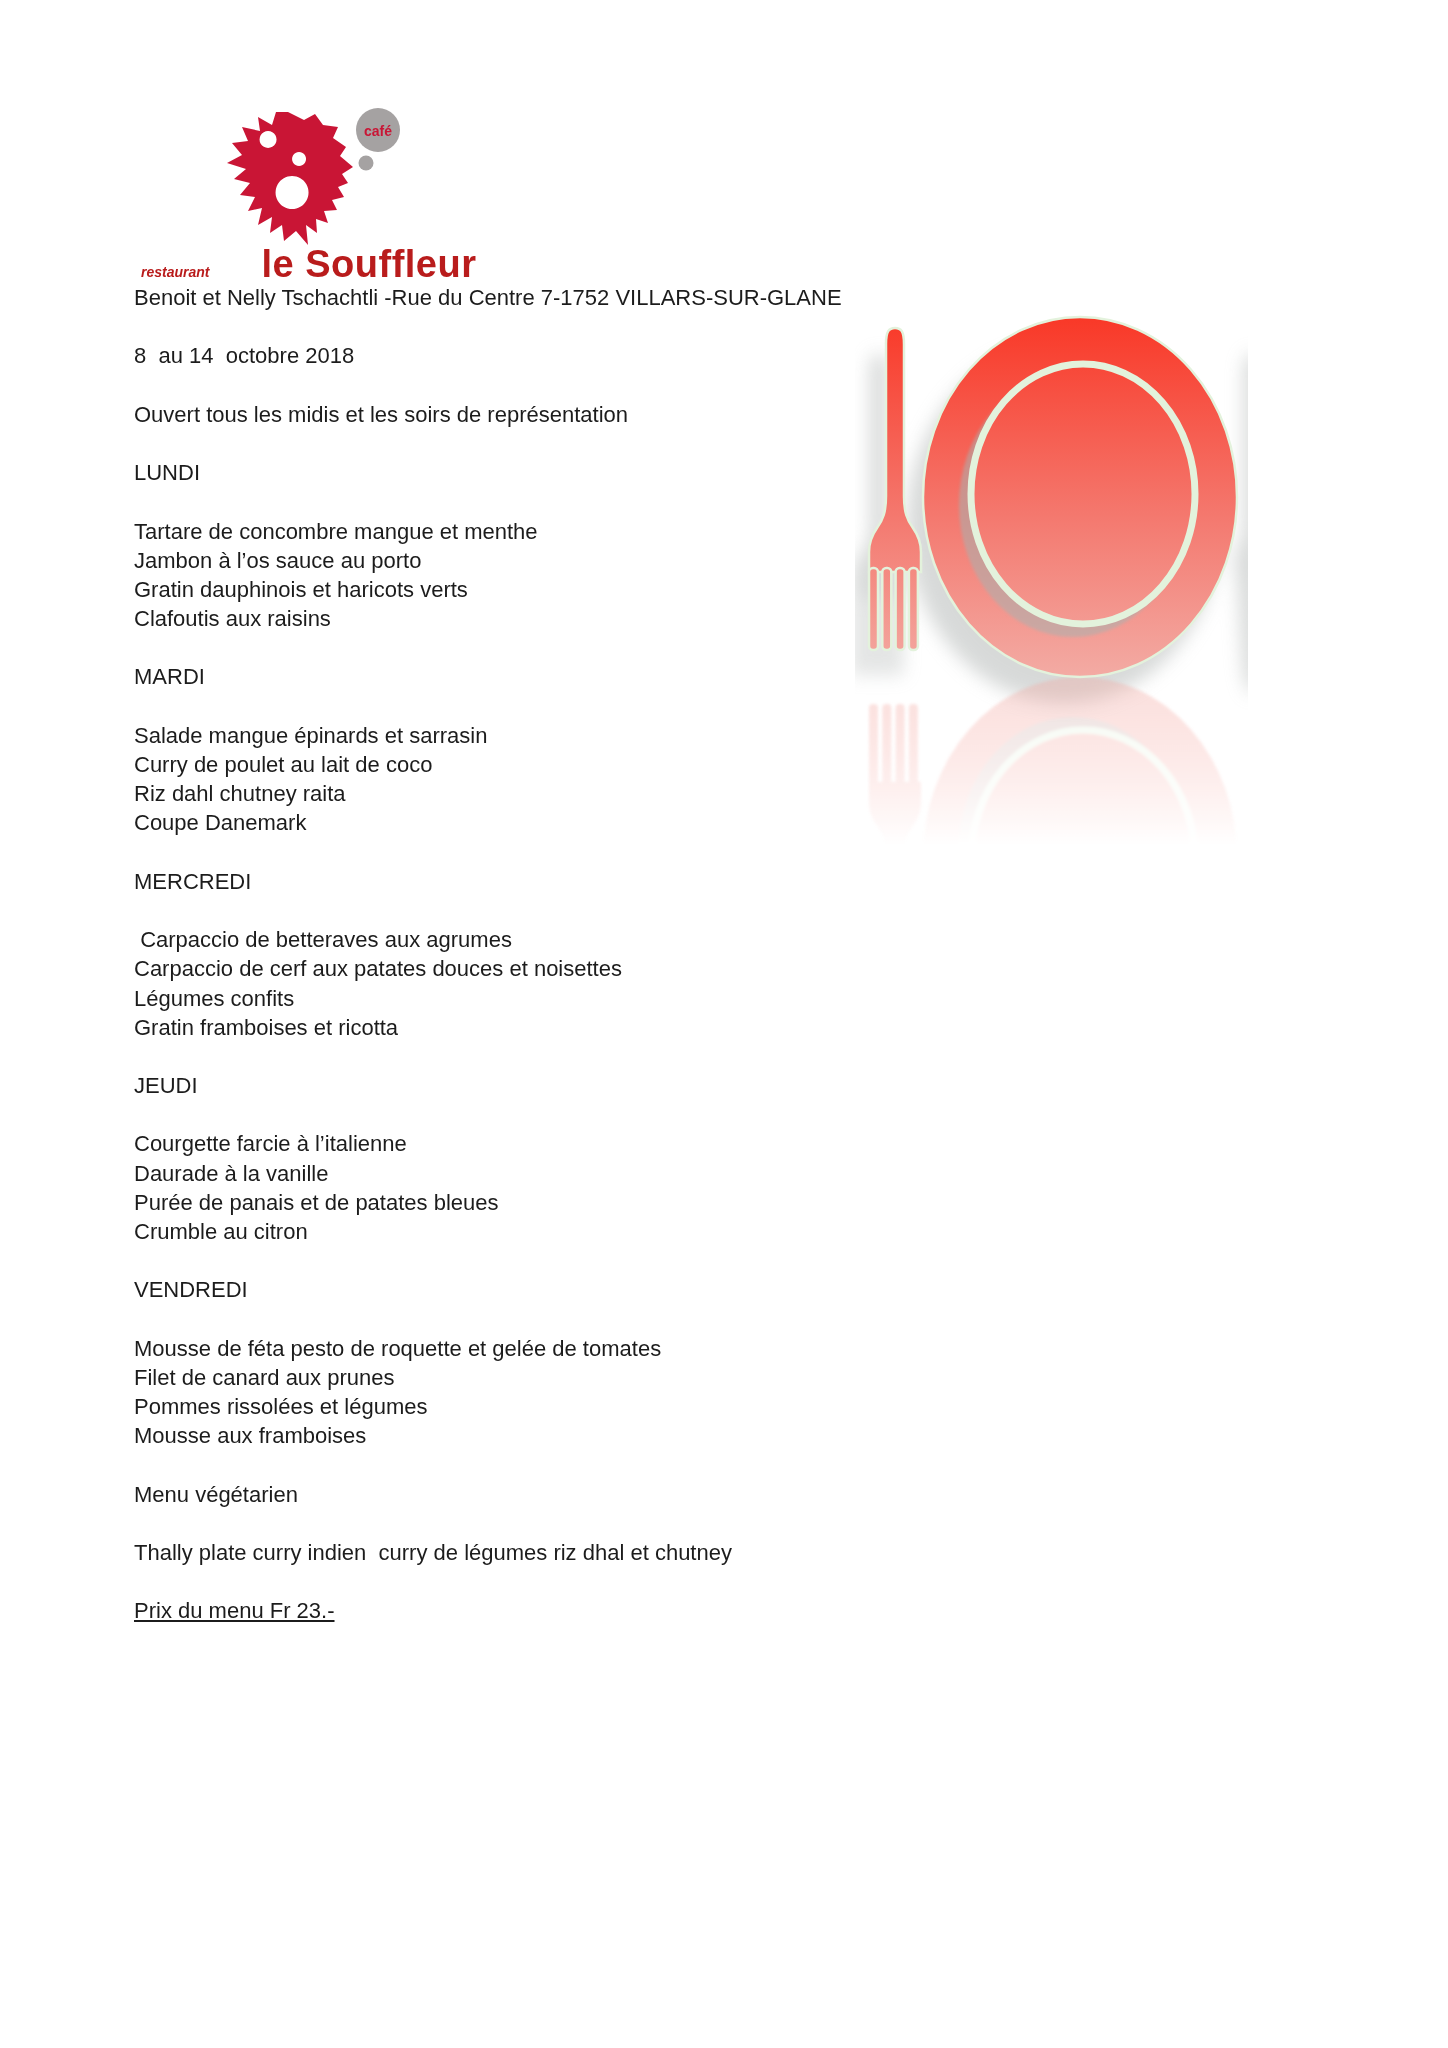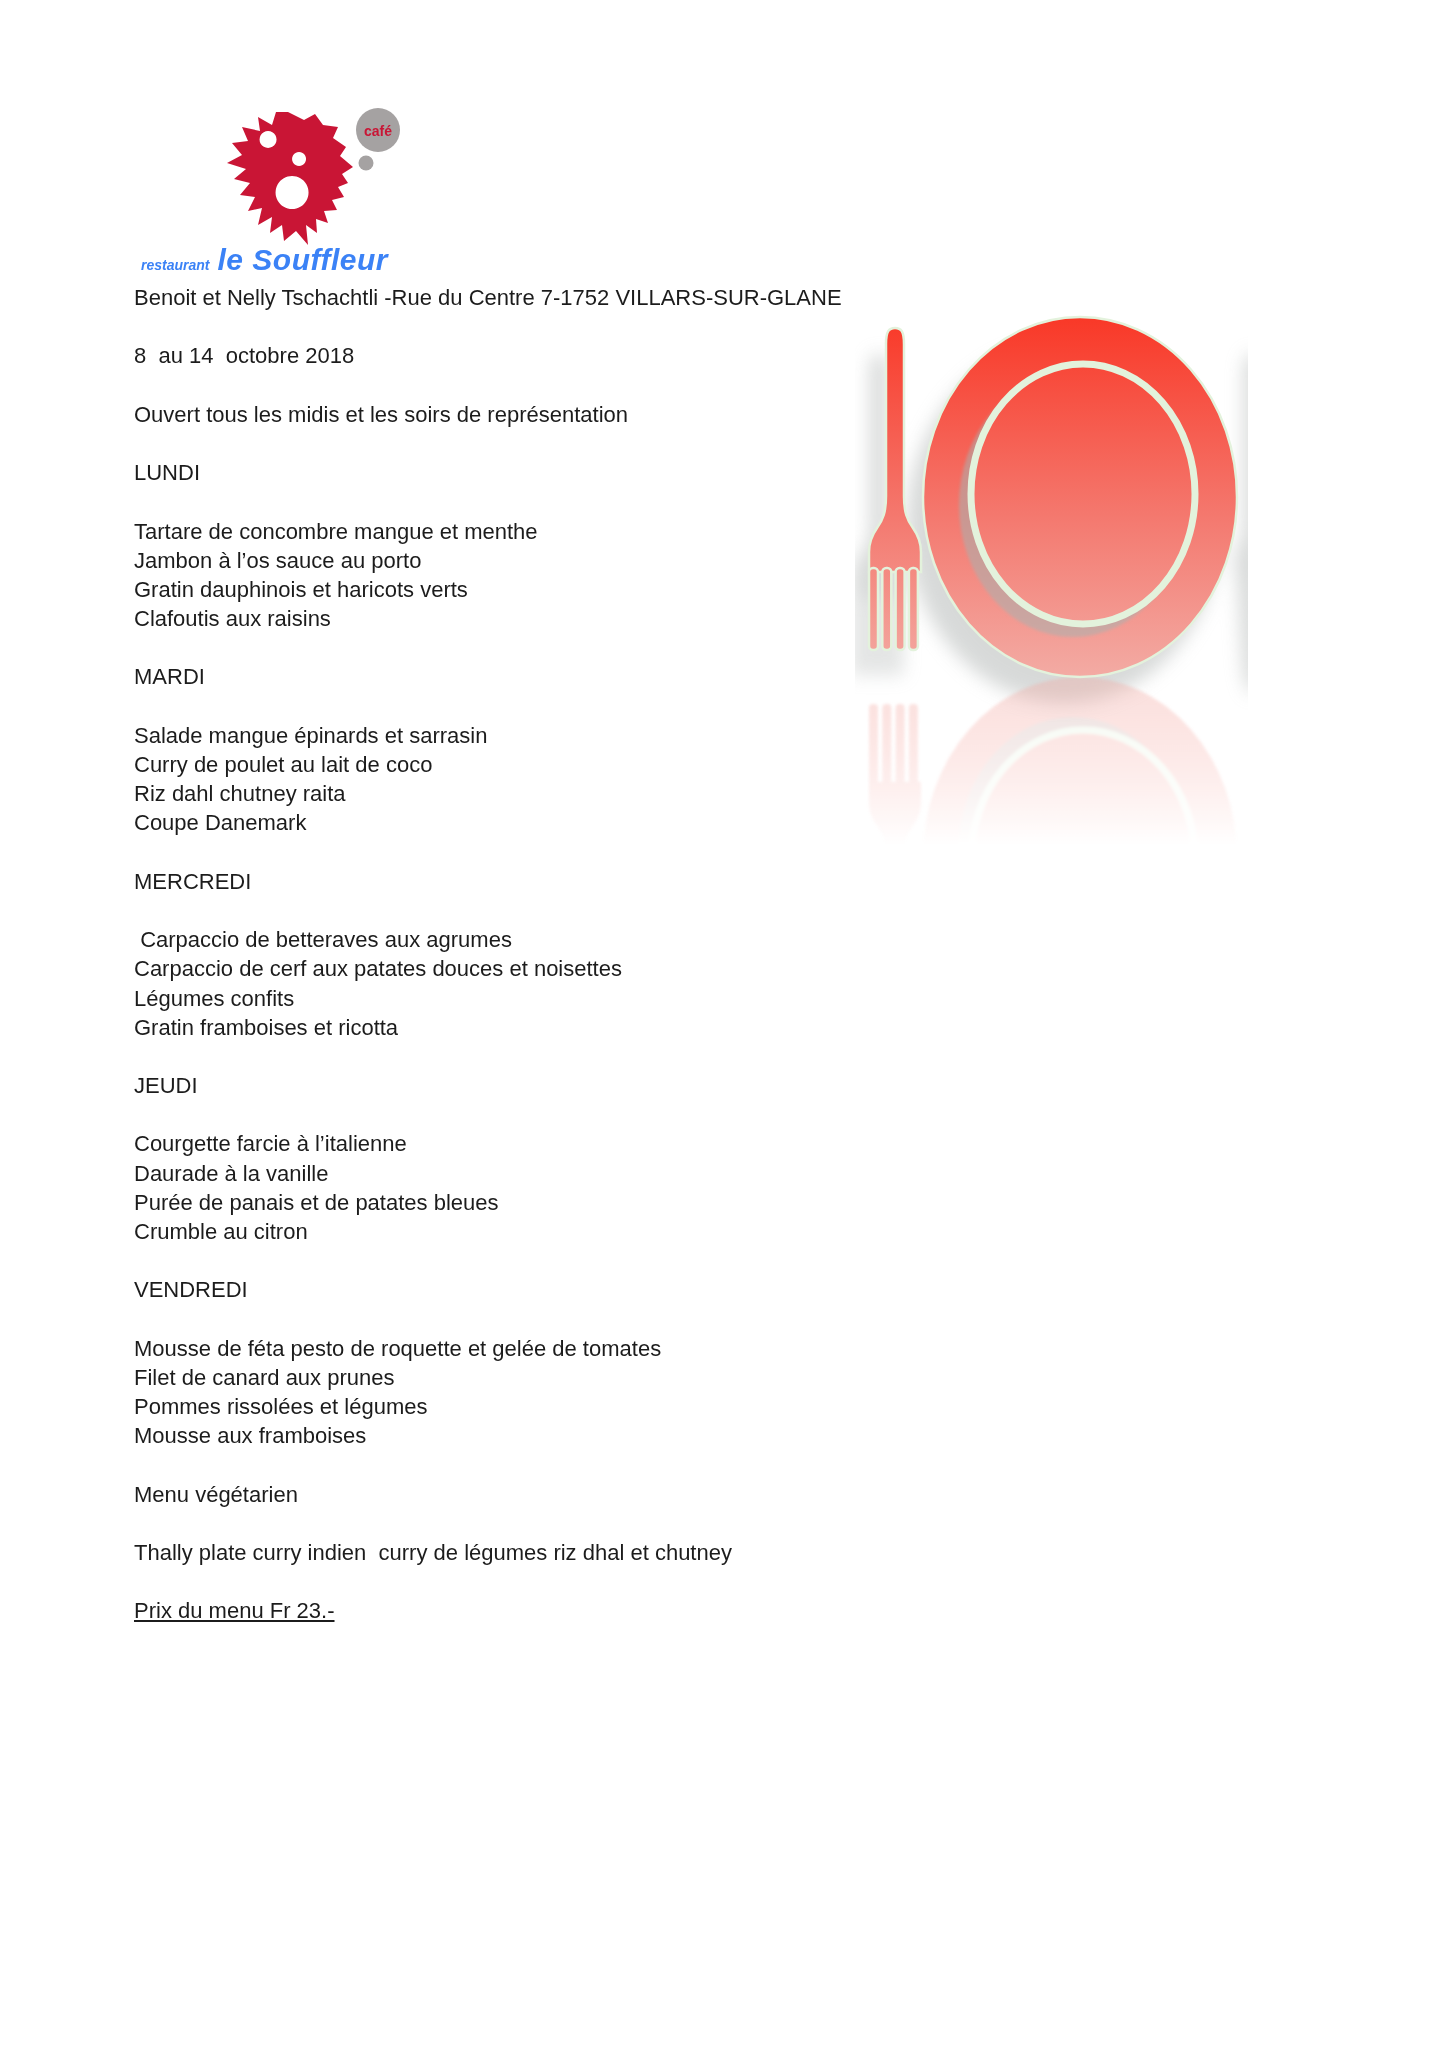--- a/index.html
+++ b/index.html
@@ -1,23 +1,23 @@
 <!DOCTYPE html>
 <html><head>
 <meta charset="utf-8">
 <style>
   html,body{margin:0;padding:0;background:#ffffff;}
   .page{position:relative;width:1248px;height:2048px;background:#ffffff;overflow:hidden;
         font-family:"Liberation Sans","DejaVu Sans",sans-serif;color:#1c1c1c;}
   
   .logo{position:absolute;left:220px;top:75px;width:200px;height:175px;}
   .wordmark{position:absolute;left:141px;top:243px;display:flex;align-items:baseline;gap:8px;
-            color:#3b82f6;white-space:nowrap;}
+            color:#b91c1c;white-space:nowrap;}
   .wordmark .small{font-size:14px;font-weight:bold;font-style:italic;letter-spacing:0px;}
-  .wordmark .big{font-size:30px;font-weight:bold;font-style:italic;letter-spacing:0.5px;}
+  .wordmark .big{font-size:38px;font-weight:bold;letter-spacing:0.5px;margin-left:44px;}
   
   .col{position:absolute;left:134px;top:283px;width:760px;font-size:22px;}
   .line{height:29.2px;line-height:29.2px;white-space:pre-wrap;margin:0;font-weight:normal;font-size:22px;}
   .sp{height:29.2px;}
   .price{text-decoration:underline;}
   
   .artwork{position:absolute;left:855px;top:300px;width:530px;height:560px;}
 </style>
 </head>
 <body>

